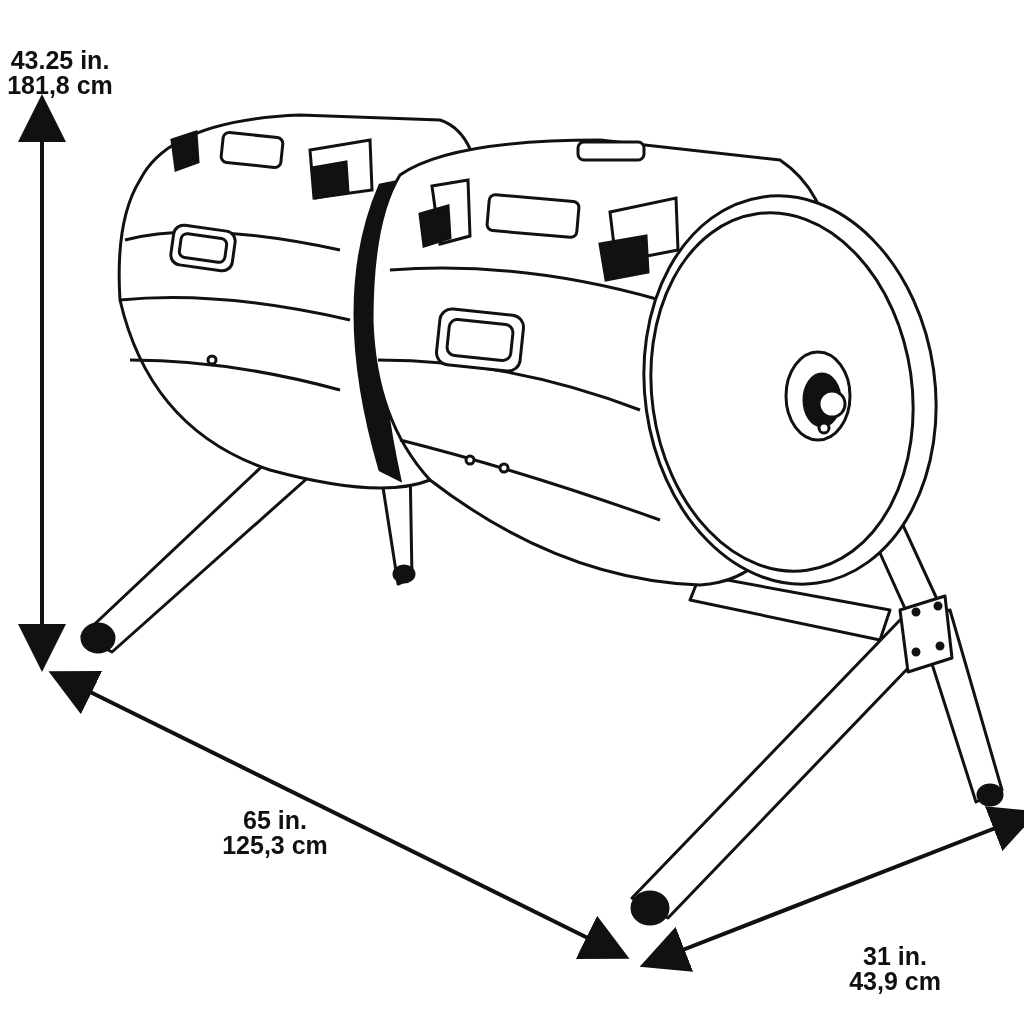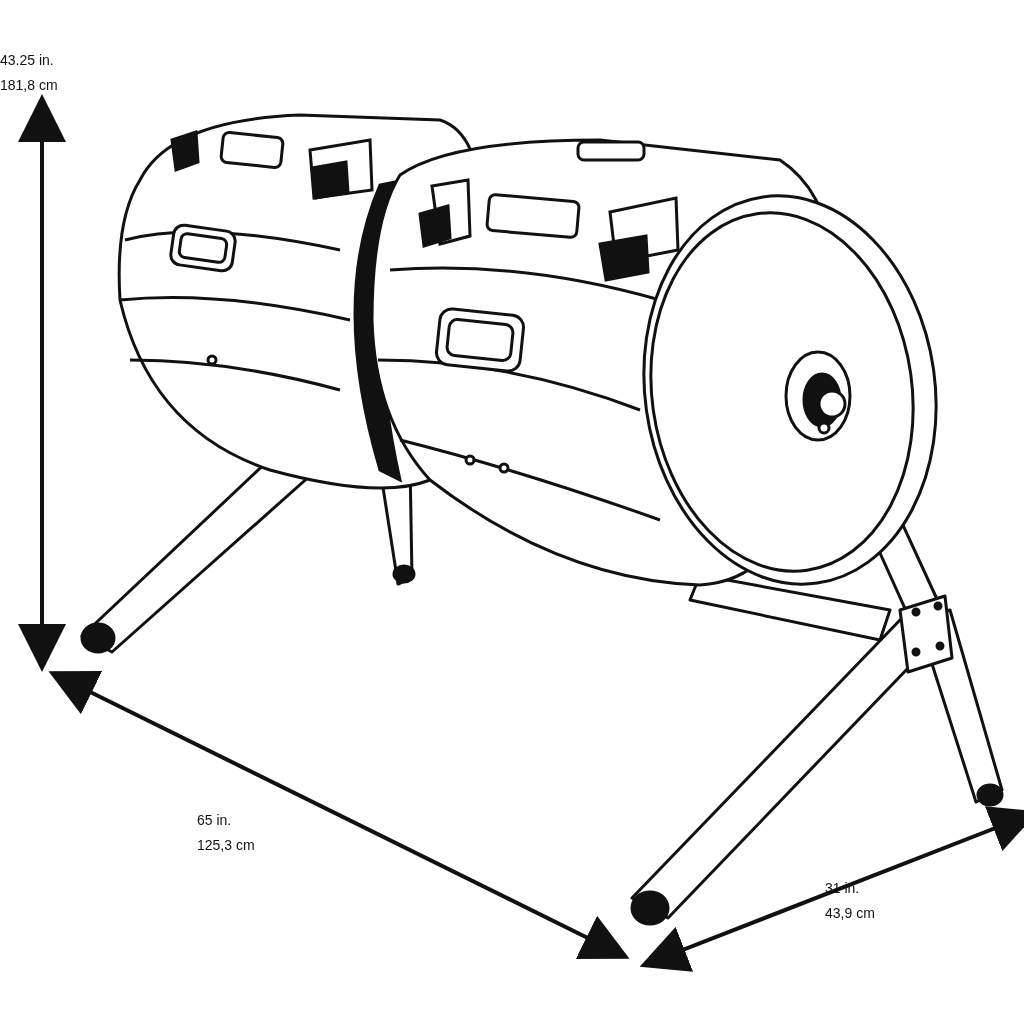--- a/index.html
+++ b/index.html
@@ -1,18 +1,18 @@
 <!DOCTYPE html>
 <html><head>
 <meta charset="utf-8">
 <style>
   html, body { margin:0; padding:0; background:#ffffff; }
   body { width:1024px; height:1024px; position:relative; overflow:hidden; font-family:"Liberation Sans", sans-serif; }
   svg.drawing { position:absolute; left:0; top:0; width:1024px; height:1024px; }
-  .label { position:absolute; font-family:"Liberation Sans", sans-serif; font-size:14px; line-height:25px; color:#111; text-align:left; }
+  .label { position:absolute; font-family:"Liberation Sans", sans-serif; font-size:25px; line-height:25px; color:#111; text-align:center;font-weight:bold; }
   .label span { display:block; }
 </style>
 </head>
 <body>
 
 <svg class="drawing" viewBox="0 0 1024 1024" xmlns="http://www.w3.org/2000/svg">
   <defs>
     <marker id="ah" markerWidth="12" markerHeight="12" refX="6" refY="6" orient="auto-start-reverse">
       <path d="M0,0 L12,6 L0,12 Z" fill="#111"></path>
     </marker>
@@ -90,21 +90,21 @@
     <circle cx="832" cy="404" r="13" fill="#fff"></circle>
     <circle cx="824" cy="428" r="5"></circle>
   </g>
 </svg>
 
 <div class="label" style="left:0px; top:48px; width:120px;">
   <span>43.25 in.</span>
   <span>181,8 cm</span>
 </div>
 
-<div class="label" style="left:197px; top:808px; width:140px;">
+<div class="label" style="left:205px; top:808px; width:140px;">
   <span>65 in.</span>
   <span>125,3 cm</span>
 </div>
 
-<div class="label" style="left:825px; top:876px; width:140px;">
+<div class="label" style="left:825px; top:944px; width:140px;">
   <span>31 in.</span>
   <span>43,9 cm</span>
 </div>
 
 </body></html>

